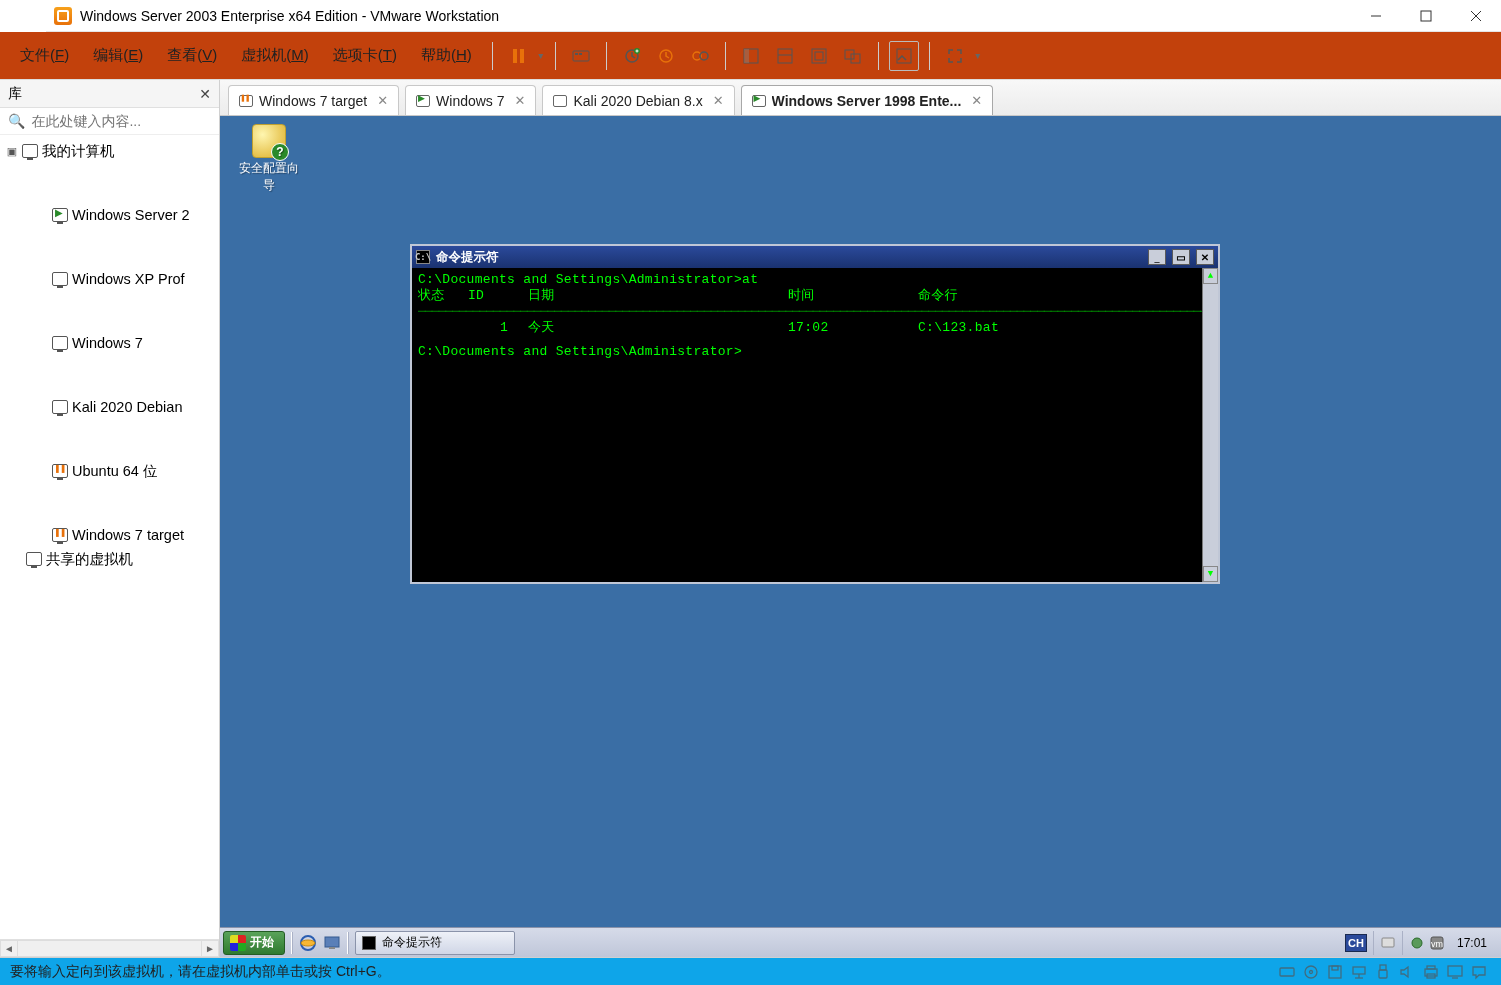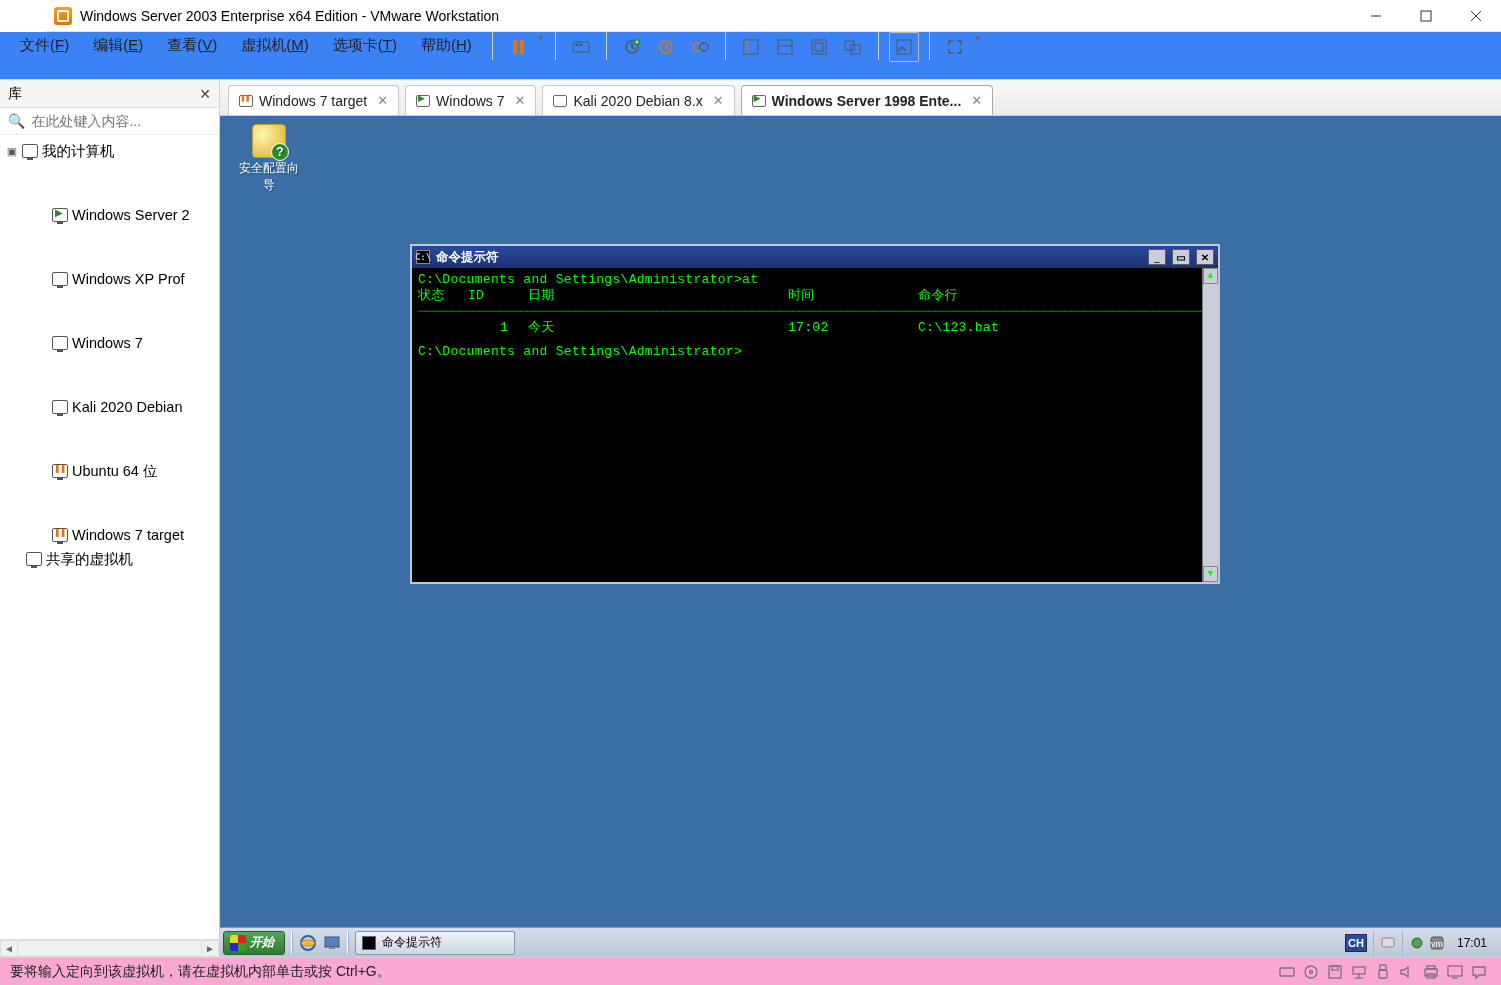--- a/index.html
+++ b/index.html
@@ -38,25 +38,25 @@
 .win-titlebar .spacer { flex:1; }
 .win-titlebar .win-btn {
   width: 50px; height: 32px; display:flex; align-items:center; justify-content:center;
   font-size: 14px; color:#333;
 }
 .win-titlebar .win-btn svg { stroke:#333; stroke-width:1; fill:none; }
 
 
 .vm-menubar {
   height: 48px;
-  display:flex; align-items:flex-start;
+  display:flex; align-items:center;
   padding: 0 10px;
   gap: 4px;
   border-bottom: 1px solid #ddd;
-  background: #3b82f6;
+  background: #c2410c;
 }
 .vm-menubar .menu-item {
   font-size: 15px; color:#222;
   padding: 4px 10px;
 }
 .vm-menubar .menu-item u { text-decoration: underline; }
 .vm-sep { width:1px; height:28px; background:#ccc; margin:0 6px; }
 .tb-btn {
   width:30px; height:30px; display:flex; align-items:center; justify-content:center;
   border-radius:2px;
@@ -181,42 +181,42 @@
   position:absolute; left:0; right:0; bottom:0; height:30px;
   background:linear-gradient(#d6dbe9,#bfc6d9);
   border-top:1px solid #8a93aa;
   display:flex; align-items:center; font-size:12px;
   font-family: Tahoma, "SimSun", sans-serif;
 }
 .start-btn {
   height:24px; margin:0 3px; padding:0 10px 0 6px;
   background:linear-gradient(#5aa35a,#2f7a2f);
   border:1px solid #245c24; border-radius:3px;
-  color:#fff; font-weight:bold; font-style:italic;
+  color:#fff; font-weight:bold; 
   display:flex; align-items:center; gap:4px;
 }
 .start-btn .flag{width:16px;height:16px;background:conic-gradient(#d22 0 25%,#2a2 0 50%,#22d 0 75%,#dd2 0);border-radius:2px;}
 .tb-divider{width:2px;height:22px;background:#aab1c6;margin:0 3px;border-left:1px solid #fff;}
 .ql-icon{width:20px;height:20px;margin:0 2px;display:flex;align-items:center;justify-content:center;}
 .task-btn{
   height:24px; margin:0 3px; padding:0 10px 0 6px;
   background:linear-gradient(#eef1f8,#d0d6e6);
   border:1px solid #8a93aa; border-radius:2px;
   display:flex;align-items:center;gap:6px; min-width:160px;
 }
 .task-btn .tb-cicon{width:14px;height:14px;background:#000;border:1px solid #666;}
 .guest-taskbar .spacer{flex:1;}
 .lang-ind{width:22px;height:18px;background:#2b4a9b;color:#fff;font-size:11px;font-weight:bold;display:flex;align-items:center;justify-content:center;border:1px solid #1a2a50;margin-right:6px;}
 .tray{display:flex;align-items:center;gap:4px;padding:0 6px;border-left:1px solid #aab1c6;height:24px;}
 .tray .tray-icon{width:16px;height:16px;}
 .clock{font-size:12px;padding:0 8px;}
 
 
 .status-bar {
-  height:28px; border-top:1px solid #d0d0d0; background:#f9a8d4;
+  height:28px; border-top:1px solid #d0d0d0; background:#0ea5e9;
   display:flex; align-items:center; padding:0 10px; font-size:14px; color:#222;
 }
 .status-bar .spacer{flex:1;}
 .status-bar .dev-icon{width:18px;height:18px;margin:0 3px;opacity:.7;}
 .status-bar .dev-icon svg{width:18px;height:18px;stroke:#555;fill:none;stroke-width:1.3;}
 </style>
 </head>
 <body>
 
 <div class="win-titlebar">

